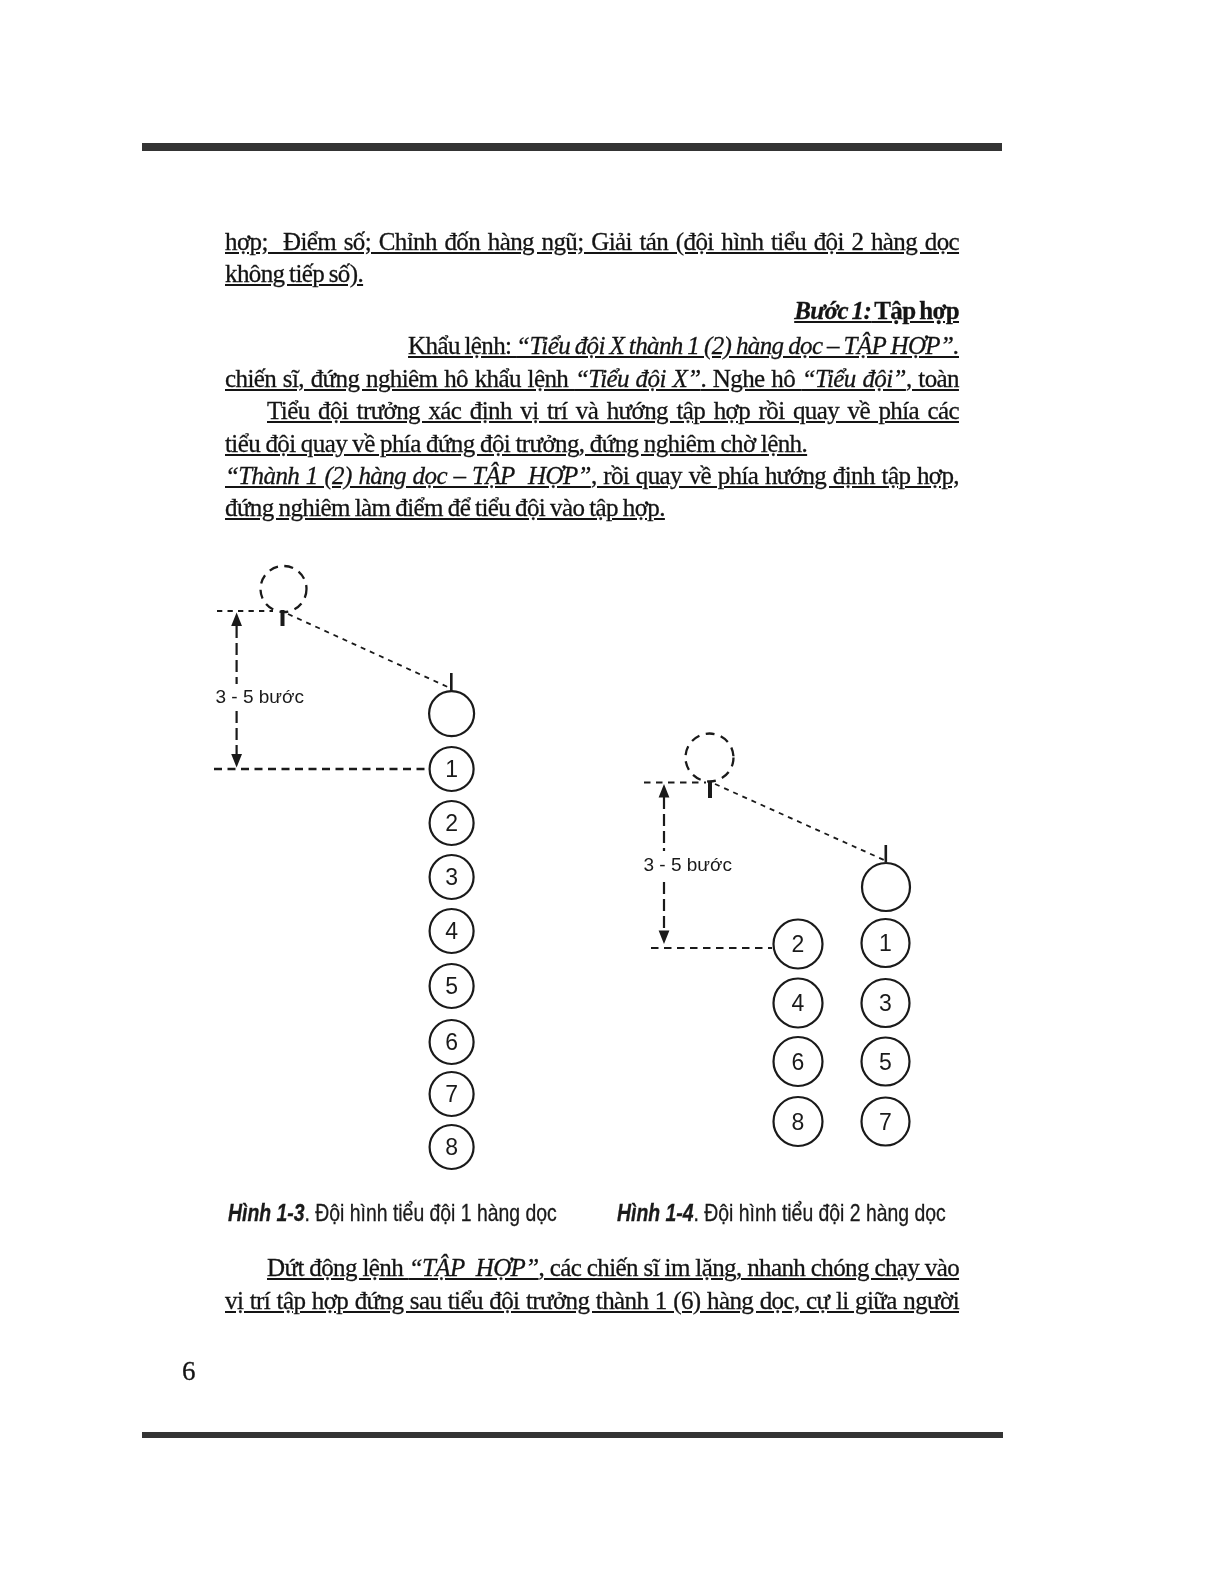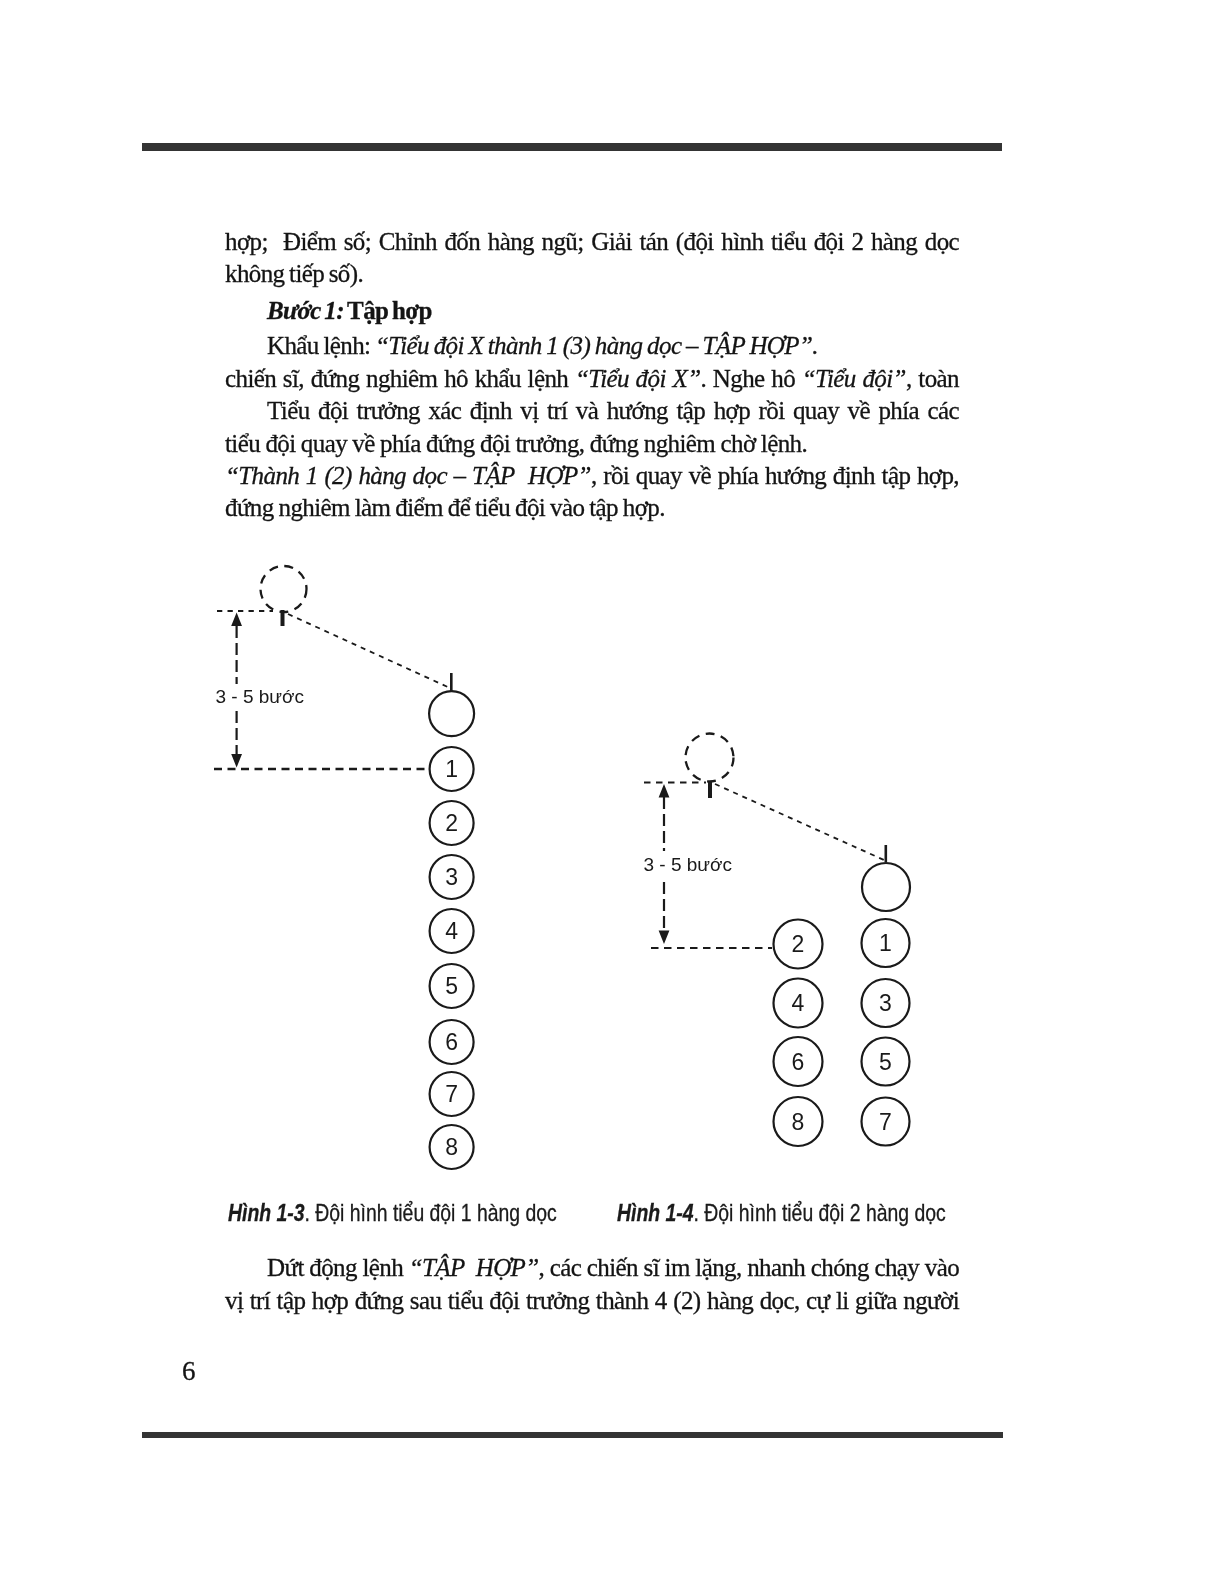--- a/index.html
+++ b/index.html
@@ -1,41 +1,41 @@
 <!DOCTYPE html>
 <html><head>
 <meta charset="utf-8">
 <style>
   html,body{margin:0;padding:0;}
   body{width:1224px;height:1584px;background:#ffffff;position:relative;overflow:hidden;
        font-family:"Liberation Serif",serif;color:#141414;-webkit-text-stroke:0.3px #141414;}
   .rule{position:absolute;background:#343434;}
-  .para{position:absolute;left:225px;width:734px;font-size:25px;}
+  .para{position:absolute;left:225px;width:734px;font-size:25px;text-decoration:underline;}
   .ln{height:32.4px;line-height:32.4px;white-space:nowrap;letter-spacing:-0.6px;}
-  .ind{padding-left:42px;}
+  .ind{padding-left:42px;text-align:right;}
   .cap{position:absolute;font-family:"Liberation Sans",sans-serif;font-size:24px;line-height:24px;white-space:nowrap;color:#1b1b1b;}
   svg{position:absolute;left:0;top:0;}
   svg text{font-family:"Liberation Sans",sans-serif;fill:#1a1a1a;}
 </style>
 </head>
 <body>
 <div class="rule" style="left:142px;top:143px;width:860px;height:7.5px"></div>
 <div class="rule" style="left:142px;top:1432px;width:861px;height:6px"></div>
 
 <div class="para" style="top:225.8px">
   <div class="ln" style="word-spacing:1.96px">hợp; &nbsp;Điểm số; Chỉnh đốn hàng ngũ; Giải tán (đội hình tiểu đội 2 hàng dọc</div>
   <div class="ln" style="word-spacing:-1.1px">không tiếp số).</div>
 </div>
 
 <div class="para" style="top:294.9px">
   <div class="ln ind" style="word-spacing:-2.08px"><b><i>Bước 1:</i> Tập hợp</b></div>
 </div>
 
 <div class="para" style="top:329.9px">
-  <div class="ln ind" style="word-spacing:-1.01px">Khẩu lệnh: <i>“Tiểu đội X thành 1 (3) hàng dọc – TẬP HỢP”.</i></div>
+  <div class="ln ind" style="word-spacing:-1.01px">Khẩu lệnh: <i>“Tiểu đội X thành 1 (2) hàng dọc – TẬP HỢP”.</i></div>
 </div>
 
 <div class="para" style="top:362.8px">
   <div class="ln" style="word-spacing:1.06px">chiến sĩ, đứng nghiêm hô khẩu lệnh <i>“Tiểu đội X”</i>. Nghe hô <i>“Tiểu đội”</i>, toàn</div>
   <div class="ln ind" style="word-spacing:2.8px">Tiểu đội trưởng xác định vị trí và hướng tập hợp rồi quay về phía các</div>
   <div class="ln" style="word-spacing:-0.34px">tiểu đội quay về phía đứng đội trưởng, đứng nghiêm chờ lệnh.</div>
 </div>
 
 <div class="para" style="top:459.9px">
   <div class="ln" style="word-spacing:0.99px"><i>“Thành 1 (2) hàng dọc – TẬP&nbsp; HỢP”</i>, rồi quay về phía hướng định tập hợp,</div>
@@ -111,16 +111,16 @@
     <rect x="641" y="851" width="94" height="26" fill="#ffffff"></rect>
     <text x="643.5" y="871" font-size="19">3 - 5 bước</text>
   </g>
 </svg>
 
 <div class="cap" style="left:228px;top:1201px;transform:scaleX(0.808);transform-origin:0 0;"><b><i>Hình 1-3</i></b>. Đội hình tiểu đội 1 hàng dọc</div>
 <div class="cap" style="left:617px;top:1200.5px;transform:scaleX(0.808);transform-origin:0 0;"><b><i>Hình 1-4</i></b>. Đội hình tiểu đội 2 hàng dọc</div>
 
 <div class="para" style="top:1252.4px">
   <div class="ln ind" style="word-spacing:-0.1px">Dứt động lệnh <i>“TẬP&nbsp; HỢP”</i>, các chiến sĩ im lặng, nhanh chóng chạy vào</div>
-  <div class="ln" style="word-spacing:0.81px">vị trí tập hợp đứng sau tiểu đội trưởng thành 4 (2) hàng dọc, cự li giữa người</div>
+  <div class="ln" style="word-spacing:0.81px">vị trí tập hợp đứng sau tiểu đội trưởng thành 1 (6) hàng dọc, cự li giữa người</div>
 </div>
 
 <div style="position:absolute;left:182px;top:1358px;font-size:27px;line-height:27px;">6</div>
 
 </body></html>

